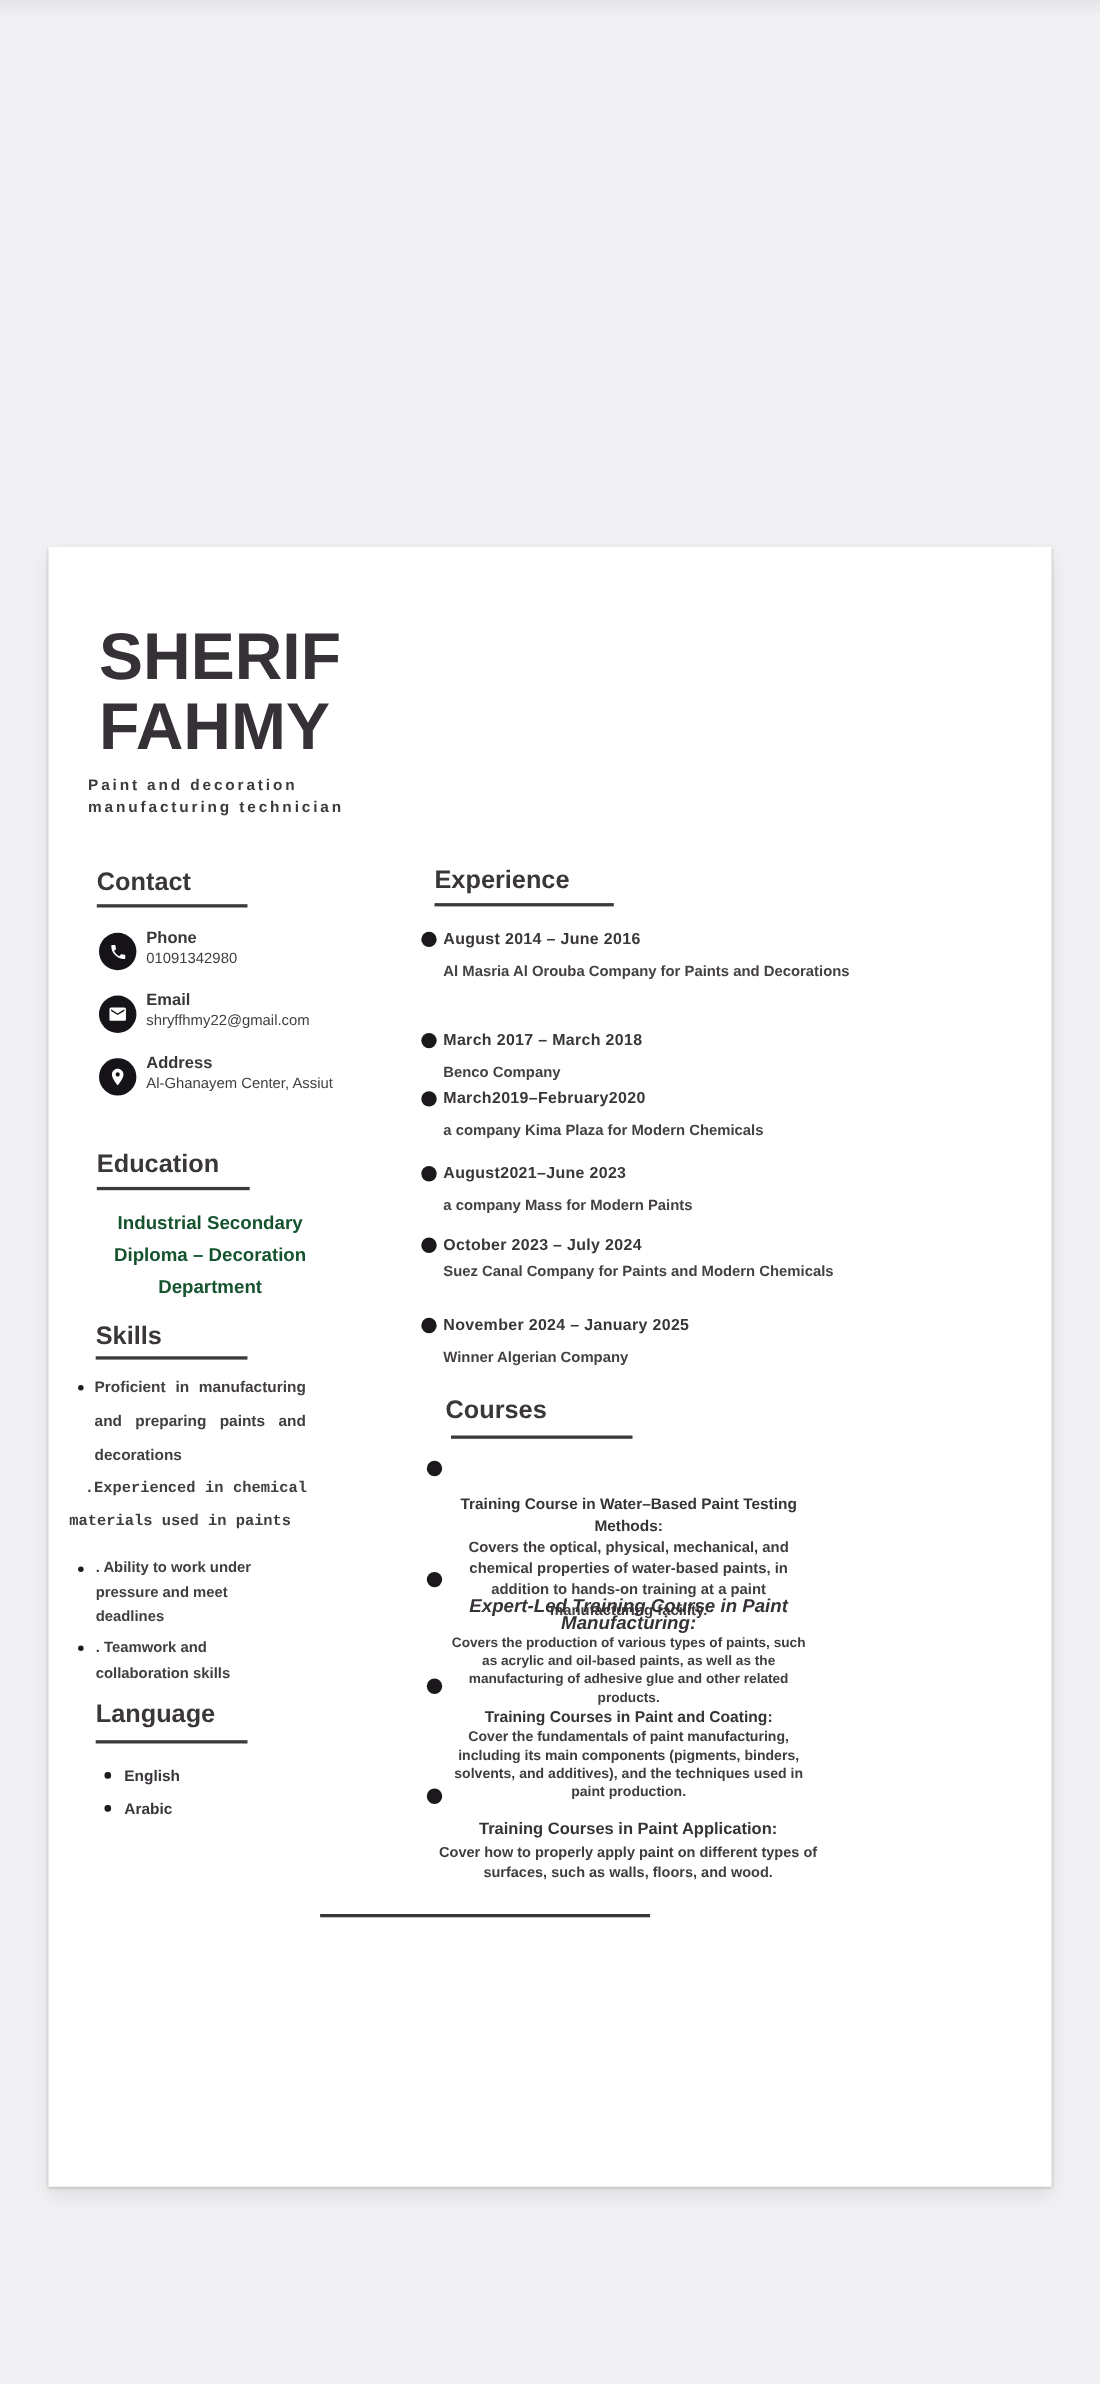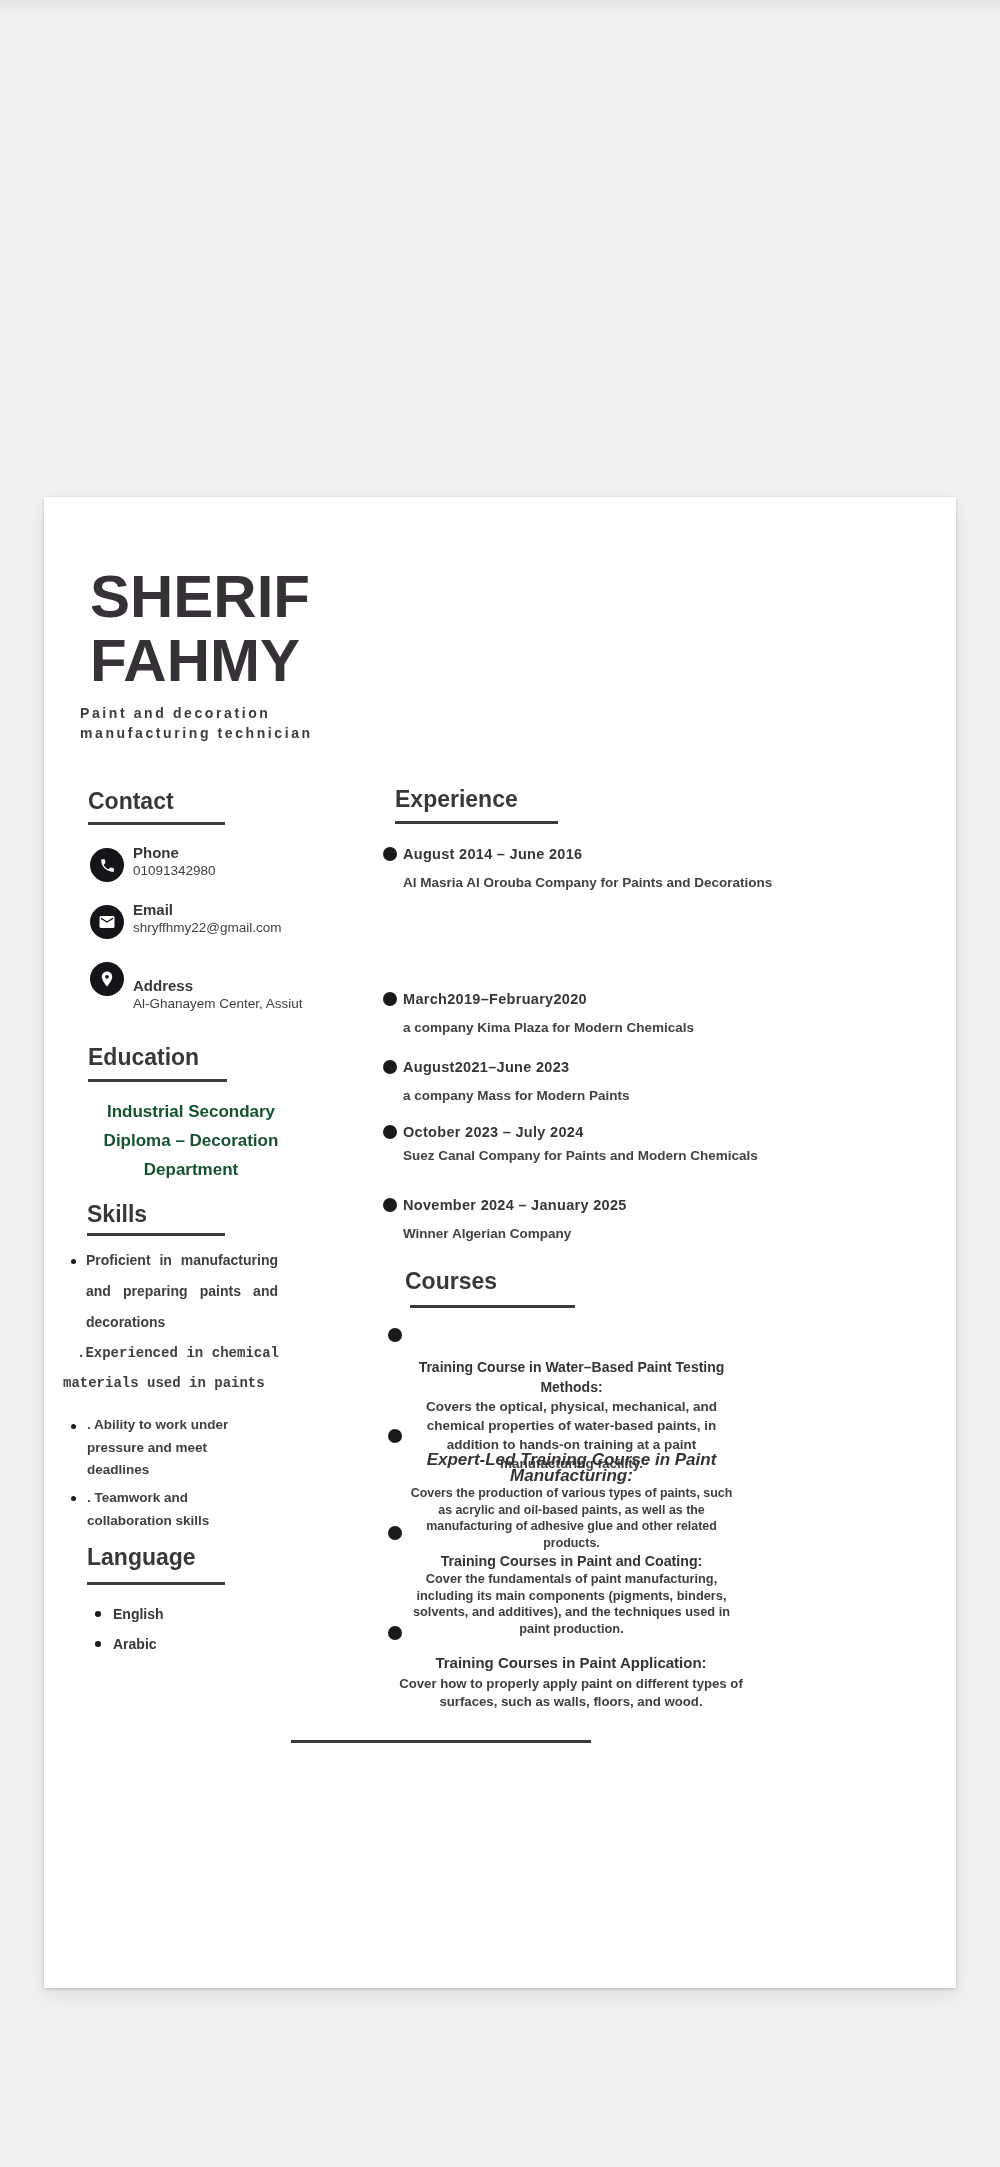--- a/index.html
+++ b/index.html
@@ -22,21 +22,21 @@
   #hd-language{left:43px;top:1047px;} #rule-language{left:43px;top:1085px;width:138px;}
   #hd-experience{left:351px;top:289px;} #rule-experience{left:351px;top:324px;width:163px;height:3px;}
   #hd-courses{left:361px;top:771px;} #rule-courses{left:366px;top:808px;width:165px;height:3px;}
   .icircle{position:absolute;left:46px;width:34px;height:34px;border-radius:50%;background:#161419;
     display:flex;align-items:center;justify-content:center;}
   .ctext{position:absolute;left:89px;}
   .clabel{font-size:15px;line-height:18px;font-weight:700;color:#39353a;}
   .cvalue{font-size:13.5px;line-height:17px;font-weight:500;color:#423e42;}
   #c-icon-1{top:351px;} #c-text-1{top:347px;}
   #c-icon-2{top:408px;} #c-text-2{top:404px;}
-  #c-icon-3{top:465px;} #c-text-3{top:480px;}
+  #c-icon-3{top:465px;} #c-text-3{top:461px;}
   
   .edu{left:27px;top:600px;width:240px;text-align:center;font-size:17px;line-height:29px;font-weight:600;color:#14532d;}
   
   .dot-s{width:5px;height:5px;border-radius:50%;background:#1d1b1e;}
   .skilltext{font-weight:600;color:#413d41;}
   #sk-b1{left:27px;top:762px;} #sk-t1{left:42px;top:748px;width:192px;font-size:14px;line-height:31px;text-align:justify;}
   #sk-t2{left:19px;top:841px;width:216px;font-size:14px;line-height:30px;text-align:justify;text-indent:14px;font-family:Liberation Mono, monospace;}
   #sk-b3{left:27px;top:927px;} #sk-t3{left:43px;top:917px;width:162px;font-size:13.5px;line-height:22.5px;}
   #sk-b4{left:27px;top:999px;} #sk-t4{left:43px;top:989px;width:175px;font-size:13.5px;line-height:23px;}
   
@@ -142,20 +142,25 @@
     <div class="abs langtext" id="lg-t2">Arabic</div>
 
     <div class="abs hd" id="hd-experience">Experience</div>
     <div class="abs rule" id="rule-experience"></div>
 
     <div class="exp-item" id="exp-1">
       <span class="exp-bullet"></span>
       <div class="exp-date">August 2014 – June 2016</div>
       <div class="exp-co just">Al Masria Al Orouba Company for Paints and Decorations</div>
     </div>
+    <div class="exp-item" id="exp-2">
+      <span class="exp-bullet"></span>
+      <div class="exp-date">March 2017 – March 2018</div>
+      <div class="exp-co">Benco Company</div>
+    </div>
     <div class="exp-item" id="exp-3">
       <span class="exp-bullet"></span>
       <div class="exp-date">March2019–February2020</div>
       <div class="exp-co">a company Kima Plaza for Modern Chemicals</div>
     </div>
     <div class="exp-item" id="exp-4">
       <span class="exp-bullet"></span>
       <div class="exp-date">August2021–June 2023</div>
       <div class="exp-co">a company Mass for Modern Paints</div>
     </div>

